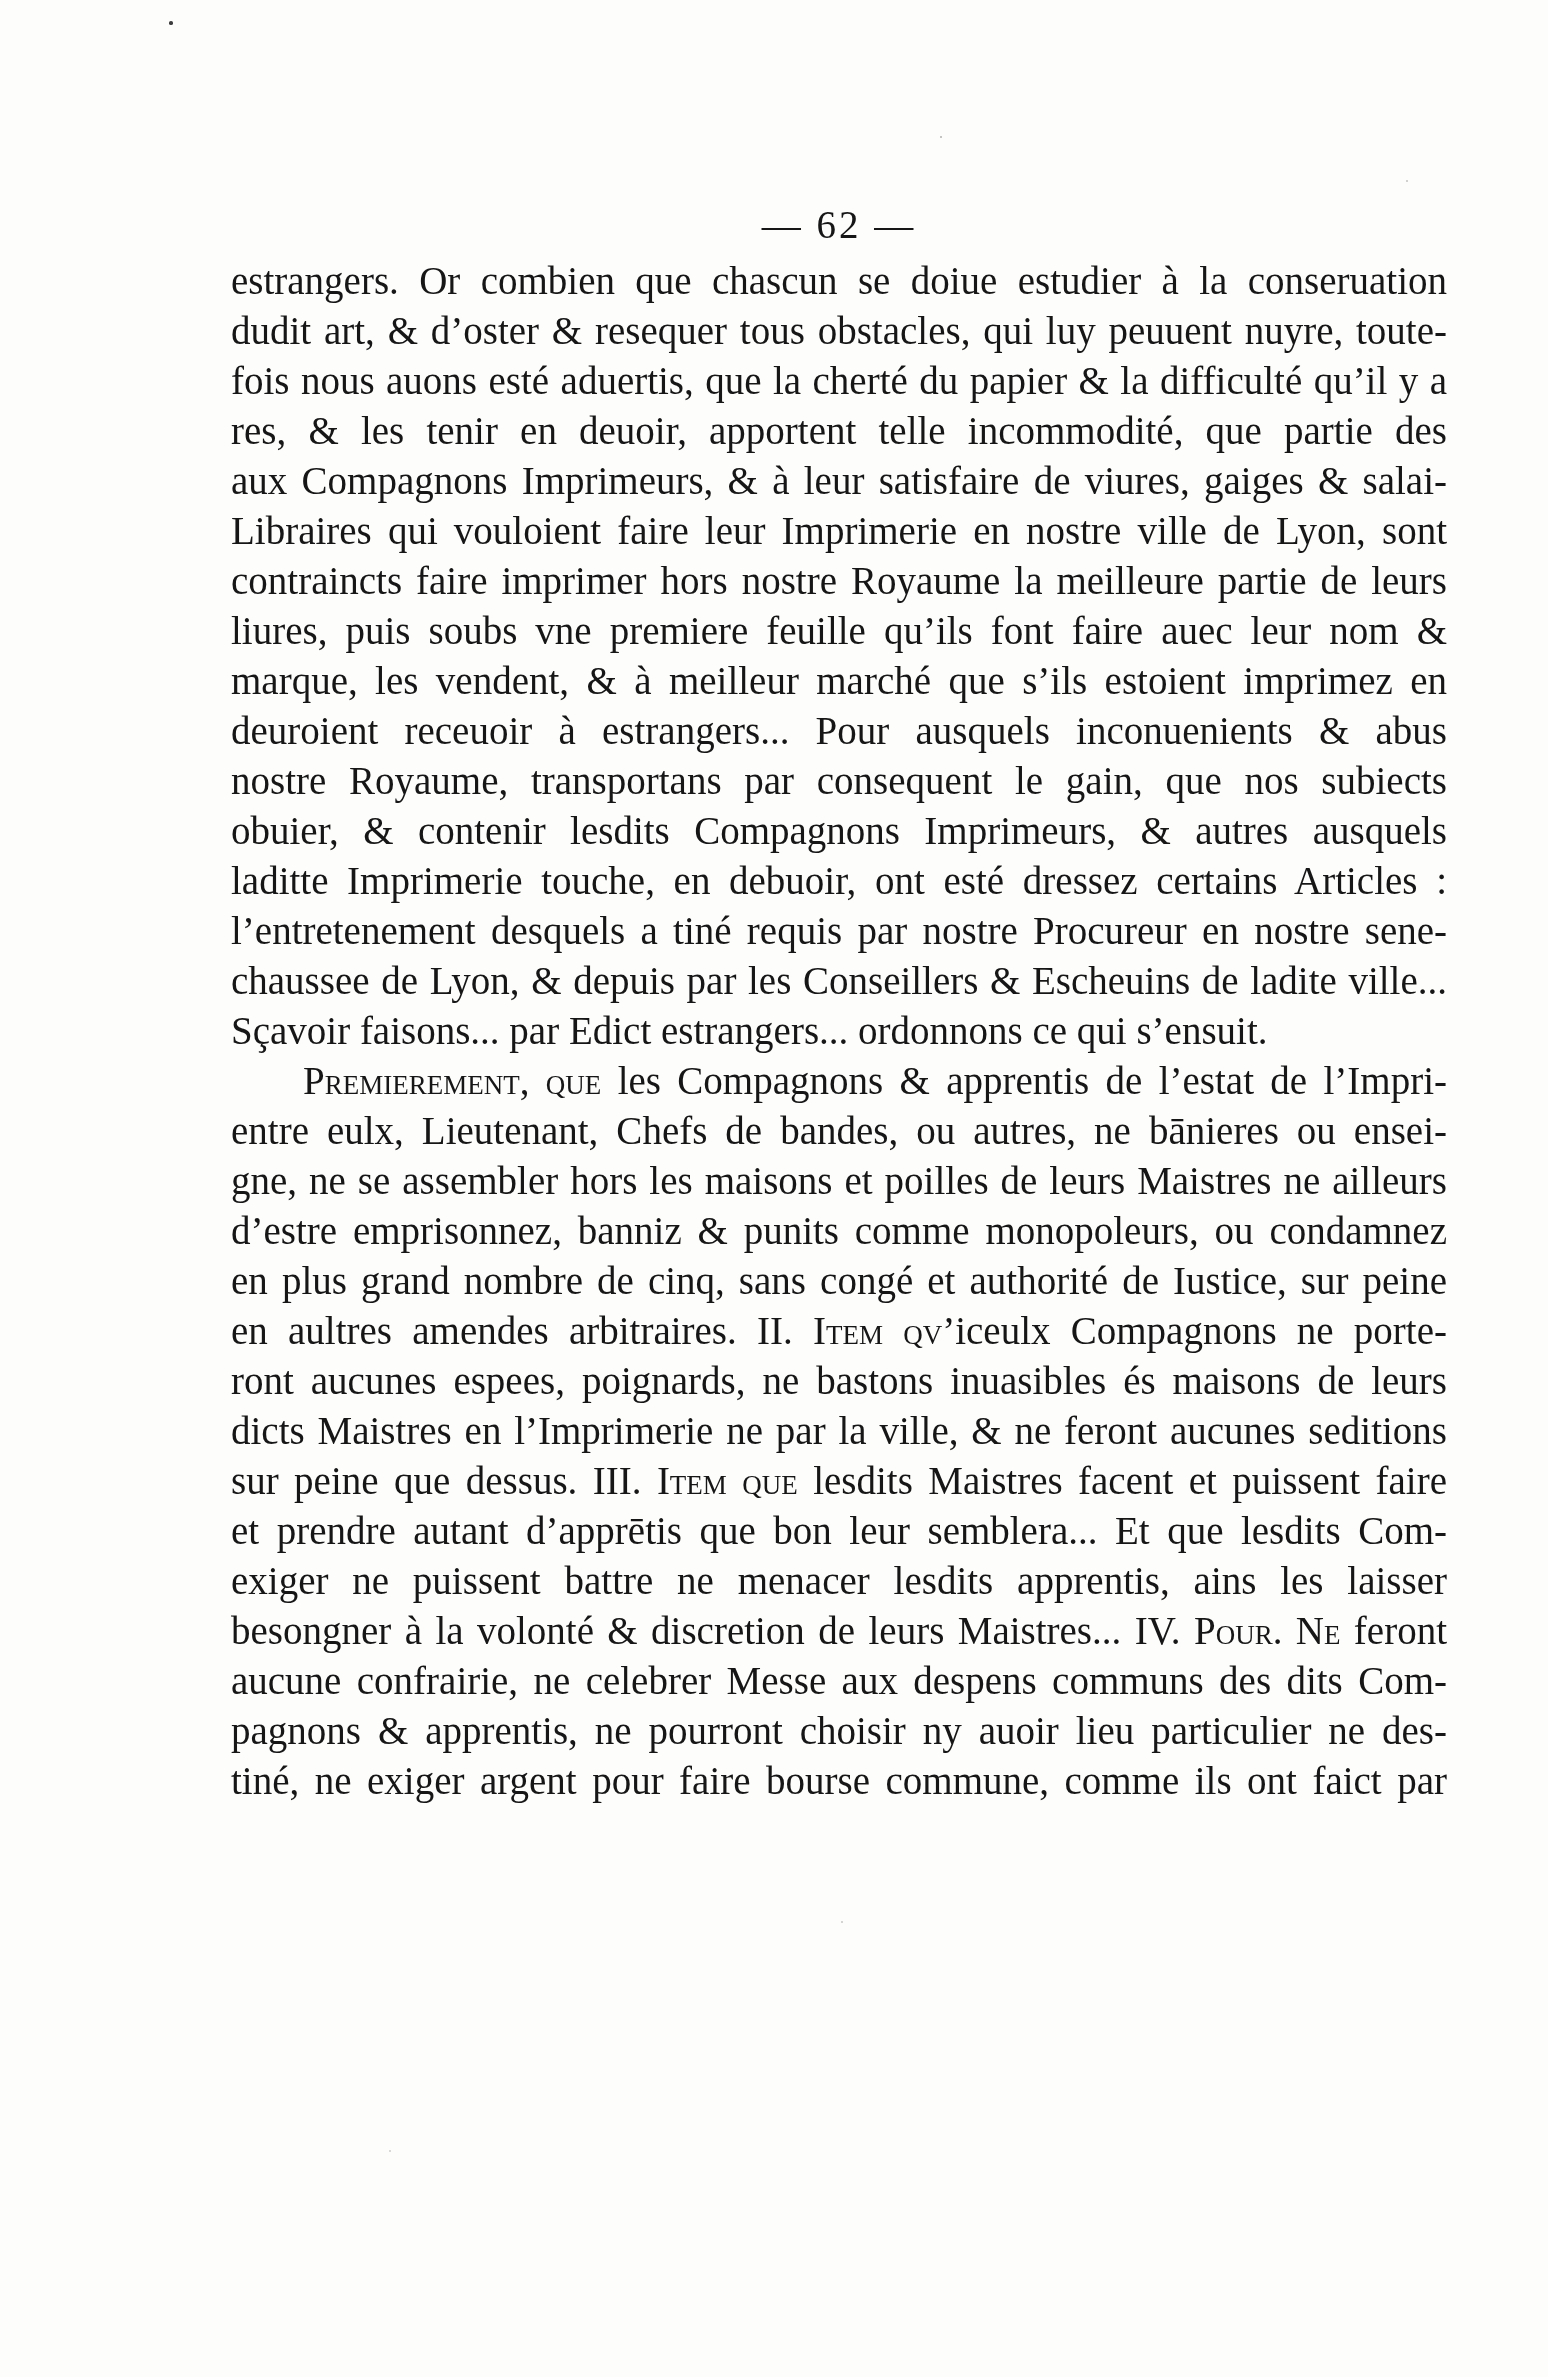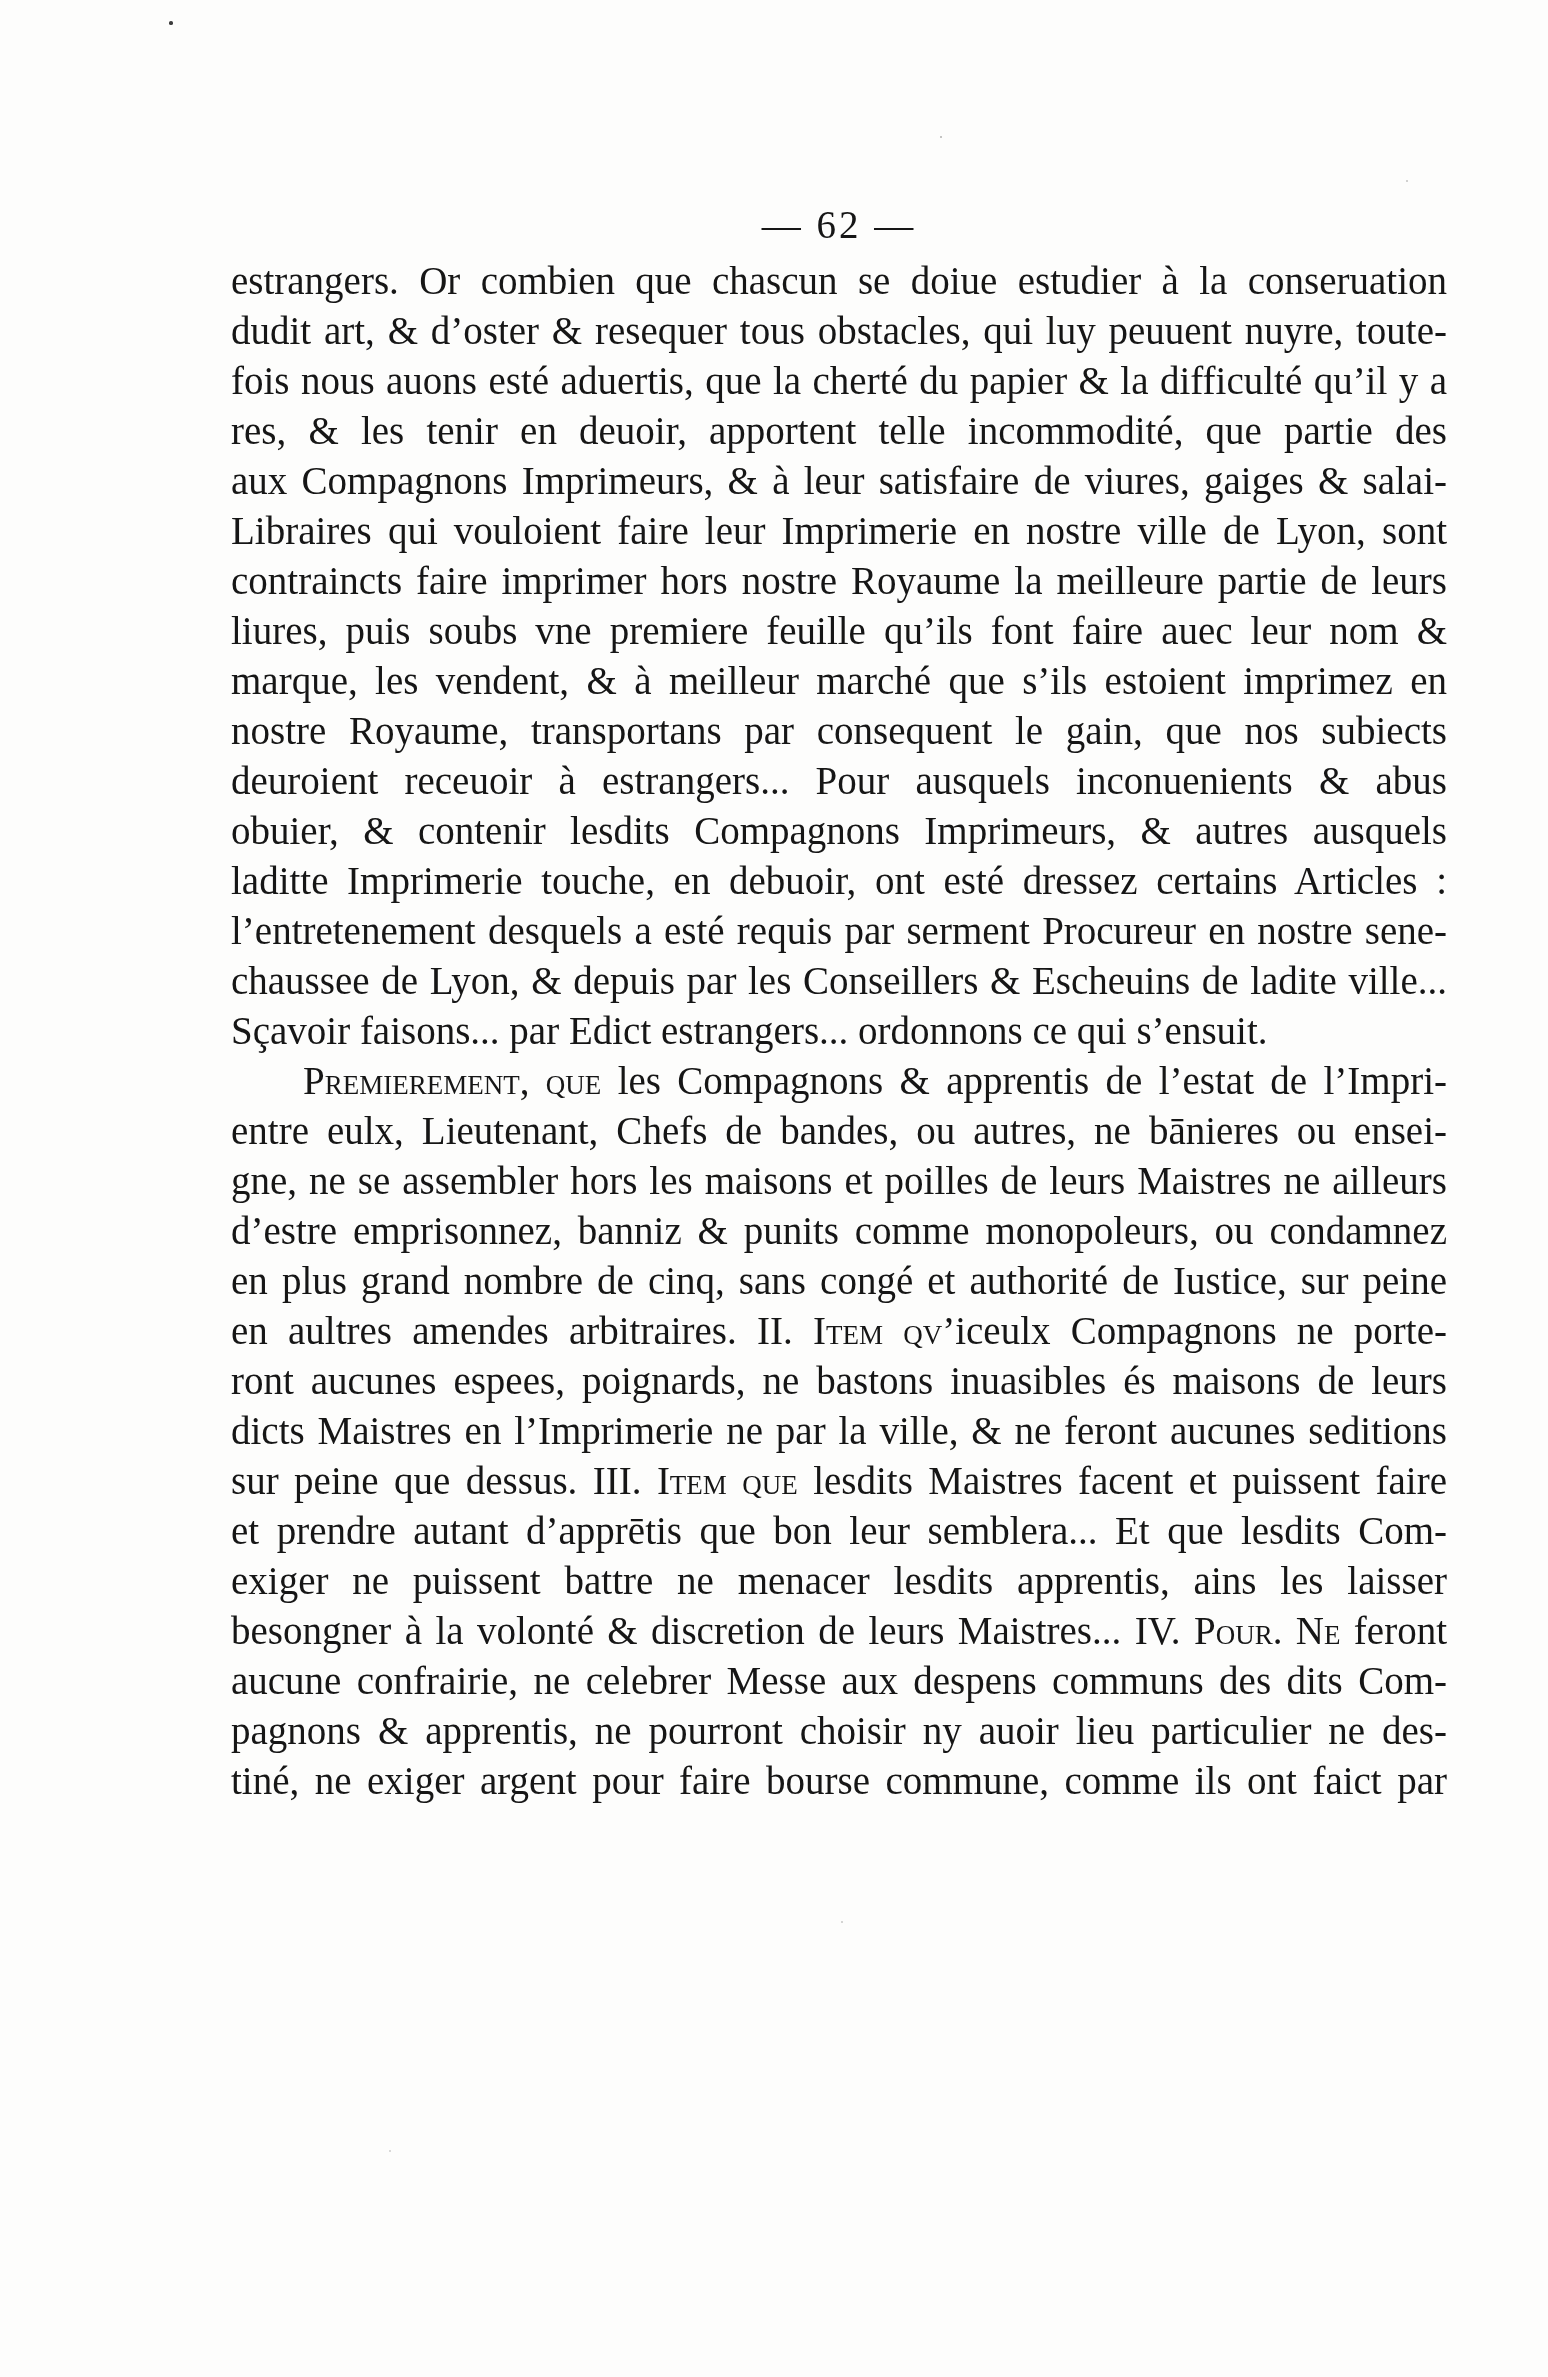--- a/index.html
+++ b/index.html
@@ -63,25 +63,25 @@
   <main class="text-block">
       <div class="line"><span>estrangers. Or combien que chascun se doiue estudier à la conseruation</span></div>
       <div class="line"><span>dudit art, &amp; d’oster &amp; resequer tous obstacles, qui luy peuuent nuyre, toute-</span></div>
       <div class="line"><span>fois nous auons esté aduertis, que la cherté du papier &amp; la difficulté qu’il y a</span></div>
       <div class="line"><span>res, &amp; les tenir en deuoir, apportent telle incommodité, que partie des</span></div>
       <div class="line"><span>aux Compagnons Imprimeurs, &amp; à leur satisfaire de viures, gaiges &amp; salai-</span></div>
       <div class="line"><span>Libraires qui vouloient faire leur Imprimerie en nostre ville de Lyon, sont</span></div>
       <div class="line"><span>contraincts faire imprimer hors nostre Royaume la meilleure partie de leurs</span></div>
       <div class="line"><span>liures, puis soubs vne premiere feuille qu’ils font faire auec leur nom &amp;</span></div>
       <div class="line"><span>marque, les vendent, &amp; à meilleur marché que s’ils estoient imprimez en</span></div>
+      <div class="line"><span>deuroient receuoir à estrangers... Pour ausquels inconuenients &amp; abus</span></div>
       <div class="line"><span>nostre Royaume, transportans par consequent le gain, que nos subiects</span></div>
-      <div class="line"><span>deuroient receuoir à estrangers... Pour ausquels inconuenients &amp; abus</span></div>
       <div class="line"><span>obuier, &amp; contenir lesdits Compagnons Imprimeurs, &amp; autres ausquels</span></div>
       <div class="line"><span>laditte Imprimerie touche, en debuoir, ont esté dressez certains Articles :</span></div>
-      <div class="line"><span>l’entretenement desquels a esté requis par serment Procureur en nostre sene-</span></div>
+      <div class="line"><span>l’entretenement desquels a tiné requis par nostre Procureur en nostre sene-</span></div>
       <div class="line"><span>chaussee de Lyon, &amp; depuis par les Conseillers &amp; Escheuins de ladite ville...</span></div>
       <div class="line no-just"><span>Sçavoir faisons... par Edict estrangers... ordonnons ce qui s’ensuit.</span></div>
       <div class="line indent"><span class="sc">Premierement, que</span><span> les Compagnons &amp; apprentis de l’estat de l’Impri-</span></div>
       <div class="line"><span>entre eulx, Lieutenant, Chefs de bandes, ou autres, ne bānieres ou ensei-</span></div>
       <div class="line"><span>gne, ne se assembler hors les maisons et poilles de leurs Maistres ne ailleurs</span></div>
       <div class="line"><span>d’estre emprisonnez, banniz &amp; punits comme monopoleurs, ou condamnez</span></div>
       <div class="line"><span>en plus grand nombre de cinq, sans congé et authorité de Iustice, sur peine</span></div>
       <div class="line"><span>en aultres amendes arbitraires. II. </span><span class="sc">Item qv’</span><span>iceulx Compagnons ne porte-</span></div>
       <div class="line"><span>ront aucunes espees, poignards, ne bastons inuasibles és maisons de leurs</span></div>
       <div class="line"><span>dicts Maistres en l’Imprimerie ne par la ville, &amp; ne feront aucunes seditions</span></div>

